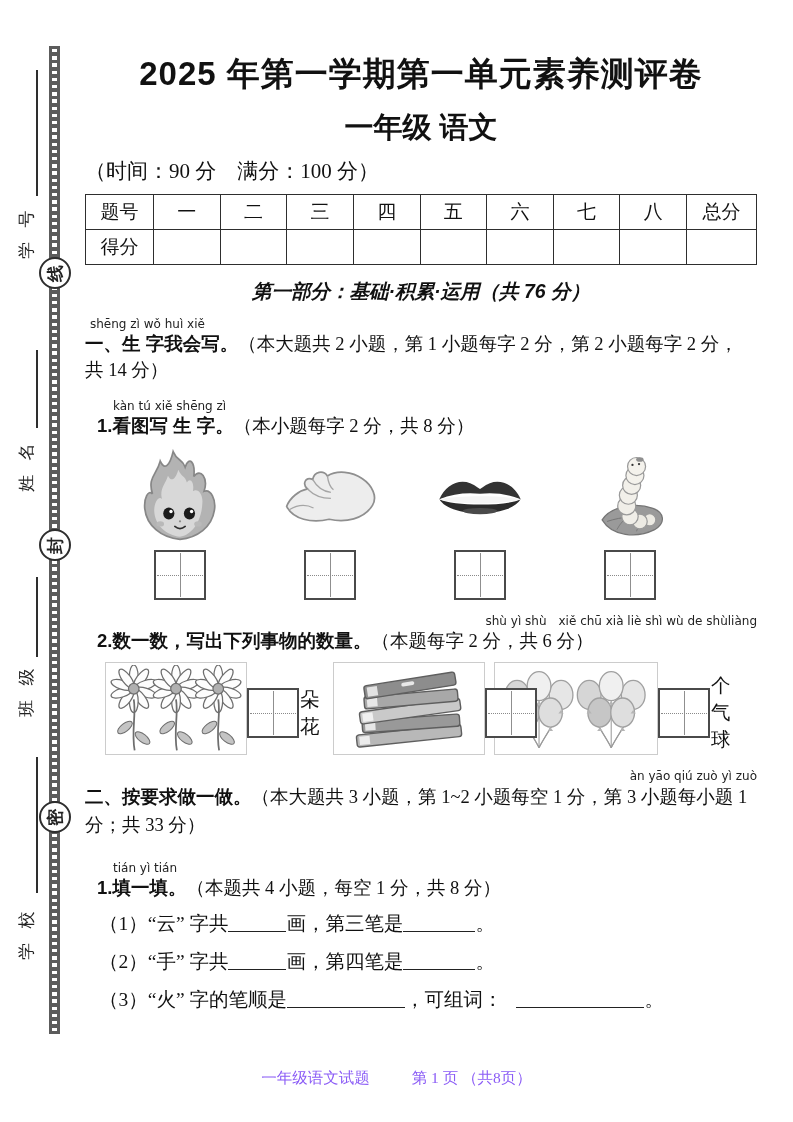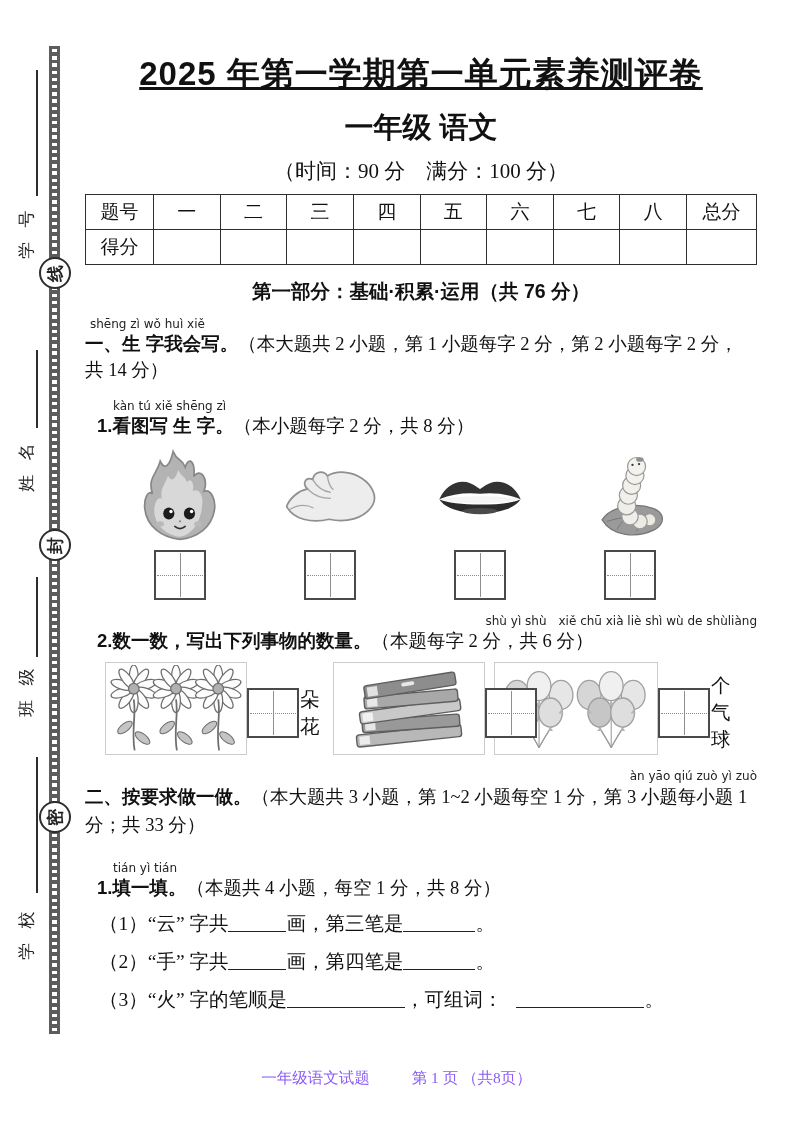--- a/index.html
+++ b/index.html
@@ -40,35 +40,35 @@
     transform: rotate(-90deg);
   }
   .m-line {
     position: absolute; left: 36px; width: 0;
     border-left: 2px solid #2e2e2e;
   }
 
   
   .content { position: absolute; left: 85px; top: 40px; width: 672px; }
 
-  .title { font-size: 33px; font-weight: bold; text-align: center; margin-top: 12px; letter-spacing: 1px; font-family:"Liberation Sans", sans-serif; color:#111;text-decoration:underline; }
+  .title { font-size: 33px; font-weight: bold; text-align: center; margin-top: 12px; letter-spacing: 1px; font-family:"Liberation Sans", sans-serif; color:#111; }
   .subtitle { font-size: 29px; font-weight: bold; text-align: center; margin-top: 11px; font-family:"Liberation Sans", sans-serif; color:#111; }
-  .meta { font-size: 21px; text-align: center; margin-top: 9px; color:#111; }
+  .meta { font-size: 21px; text-align: left; margin-top: 9px; color:#111; }
 
   table.score { border-collapse: collapse; width: 672px; margin-top: 9px; table-layout: fixed; padding-left: 24px; }
   table.score td {
     border: 1.8px solid #2e2e2e; text-align: center;
     font-size: 19px; height: 35px; color:#111;
     font-family:"Liberation Sans", sans-serif;
   }
   table.score td.lab { font-weight: normal; }
 
   .part-heading {
     text-align: center; font-weight: bold; font-size: 19.5px;
-    margin-top: 13px; font-family:"Liberation Sans", sans-serif; color:#111;
+    margin-top: 13px; font-family:"Liberation Sans", sans-serif; color:#111;font-style:italic;
   }
 
   .pinyin {
     font-family: "DejaVu Sans", sans-serif;
     font-size: 12px; color: #222; line-height: 14px;
   }
   .bodyline { font-size: 18.5px; line-height: 26px; color:#111; }
   .lead { font-weight: bold; font-family:"Liberation Sans", sans-serif; }
   .note { font-weight: normal; }
 

